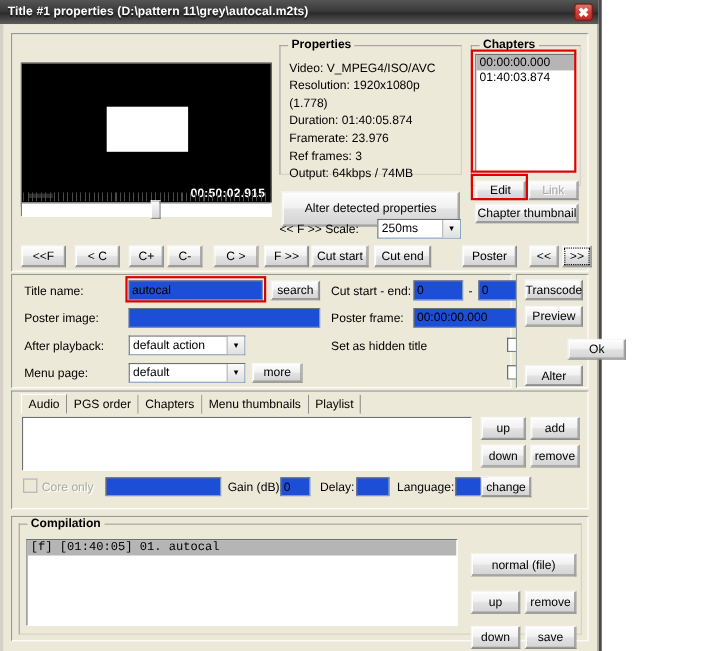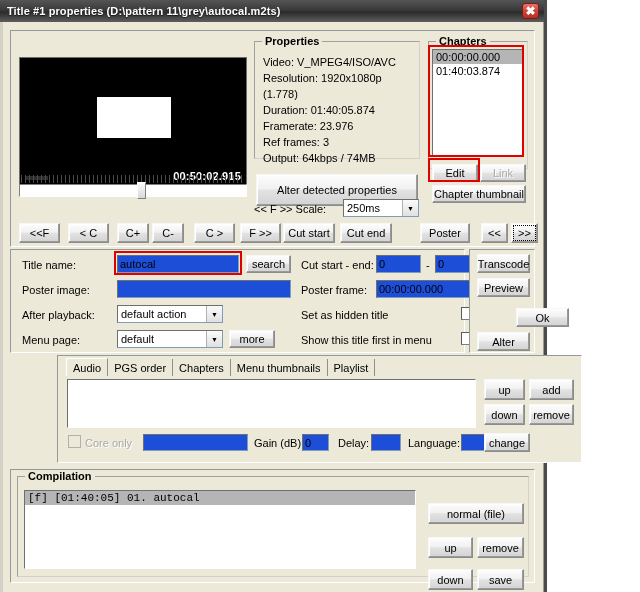--- a/index.html
+++ b/index.html
@@ -370,32 +370,31 @@
       <div class="txt" style="left:365px; top:5px; width:45px; height:18px;">0</div>
       <span class="lbl" style="left:415px; top:9px;">-</span>
       <div class="txt" style="left:424px; top:5px; width:45px; height:18px;">0</div>
 
       <span class="lbl" style="left:290px; top:34px;">Poster frame:</span>
       <div class="txt" style="left:365px; top:30px; width:104px; height:18px;">00:00:00.000</div>
 
       <span class="lbl" style="left:290px; top:59px;">Set as hidden title</span>
       <div class="chk" style="left:450px; top:57px;"></div>
 
-      <span class="lbl" style="left:290px; top:84px;">Show this title first in menu</span>
       <div class="chk" style="left:450px; top:82px;"></div>
     </div>
 
     <div class="panel" style="left:466px; top:227px; width:66px; height:104px;">
       <div class="btn" style="left:7px; top:4px; width:53px; height:19px;">Transcode</div>
       <div class="btn" style="left:7px; top:28px; width:53px; height:19px;">Preview</div>
       <div class="btn" style="left:7px; top:58px; width:53px; height:19px;margin-left:39px;">Ok</div>
       <div class="btn" style="left:7px; top:82px; width:53px; height:19px;">Alter</div>
     </div>
 
-    <div class="panel" style="left:7px; top:333px; width:525px; height:108px;margin-left:47px;">
+    <div class="panel" style="left:7px; top:333px; width:525px; height:108px;">
 
       <div id="tabstrip" style="left:8px; top:2px;">
         <div class="tab active">Audio</div>
         <div class="tab">PGS order</div>
         <div class="tab">Chapters</div>
         <div class="tab">Menu thumbnails</div>
         <div class="tab">Playlist</div>
       </div>
 
       <div class="listbox" style="left:9px; top:23px; width:409px; height:49px;"></div>

